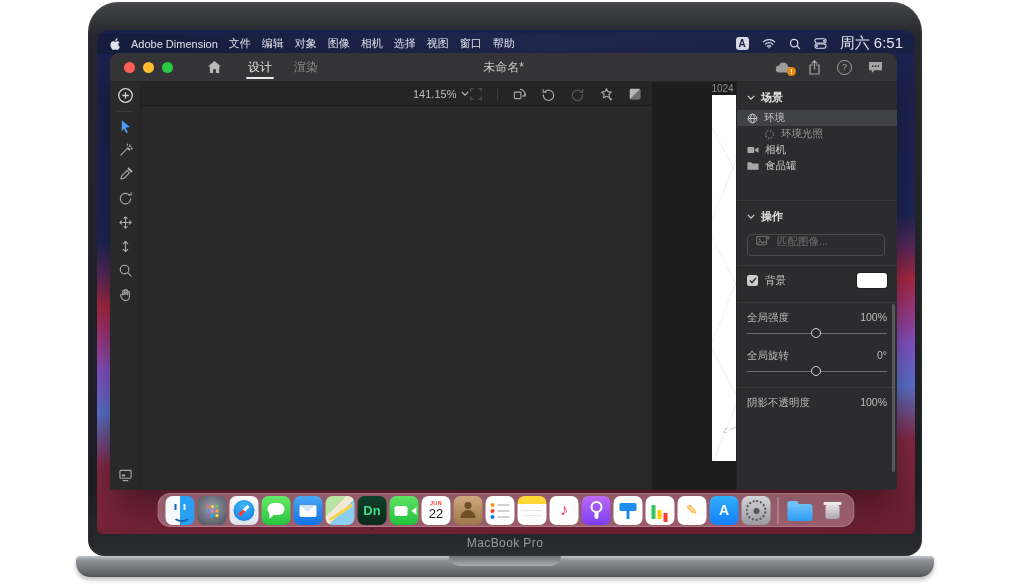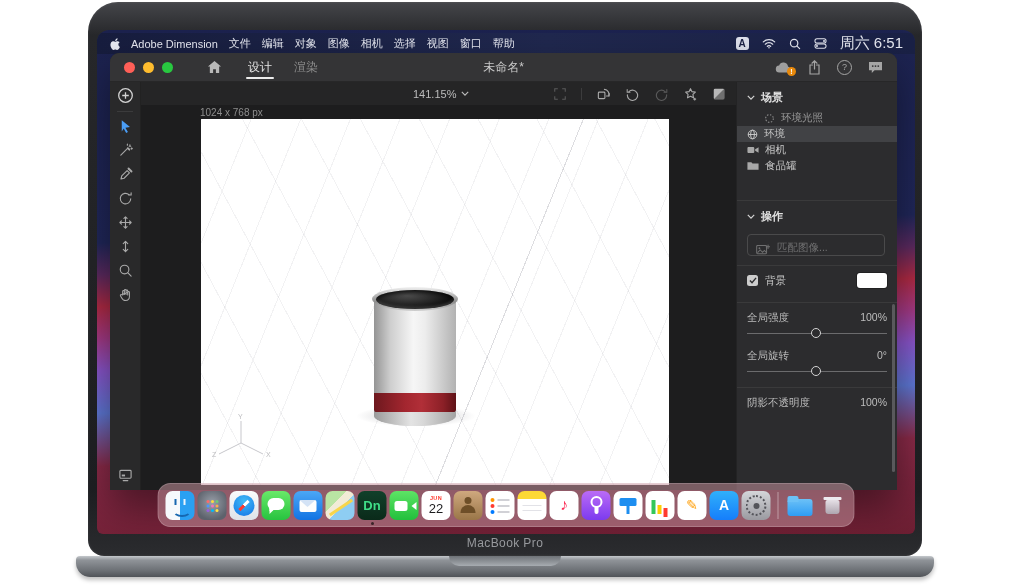--- a/index.html
+++ b/index.html
@@ -40,21 +40,21 @@
   .cloud-wrap{position:relative;display:flex}
   .sync-badge{position:absolute;right:-4px;bottom:-3px;width:9px;height:9px;border-radius:50%;background:#e8890c;color:#fff;
     font-size:7px;font-weight:bold;display:flex;align-items:center;justify-content:center;line-height:1}
   .help-circle{width:13px;height:13px;border:1.2px solid #a5a5a5;border-radius:50%;color:#a5a5a5;font-size:9px;
     display:flex;align-items:center;justify-content:center}
   
   .wbody{flex:1;display:flex;min-height:0}
   .rail{width:30px;flex:none;background:#29292a;border-right:1px solid #222;display:flex;flex-direction:column;align-items:center;padding:5px 0 8px;gap:9px}
   .rail-sep{width:16px;height:1px;background:#3b3b3c;margin:-2px 0}
   .rail-bottom{margin-top:auto}
-  .center{flex:1;display:flex;flex-direction:column;min-width:0}
+  .center{flex:1;display:flex;min-width:0}
   .ctoolbar{height:23px;flex:none;background:#252526;display:flex;align-items:center;font-size:11px;color:#bcbcbc;border-bottom:1px solid #1d1d1e}
   .zoom-ctl{margin-left:272px;display:flex;align-items:center;gap:5px;cursor:default}
   .ct-icons{margin-left:auto;display:flex;align-items:center;gap:14px;padding-right:10px}
   .ct-sep{width:1px;height:12px;background:#3c3c3d}
   .dim{opacity:.45}
   
   .canvas{flex:1;position:relative;background:#1d1d1e;overflow:hidden}
   .size-label{position:absolute;left:59px;top:1px;font-size:10px;color:#8d8d8d}
   .artboard{position:absolute;left:60px;top:13px;width:468px;height:366px;background:#fff;
     background-image:
@@ -82,34 +82,34 @@
     box-shadow:inset 0 2px 4px rgba(0,0,0,.65),inset 0 -2px 3px rgba(255,255,255,.18)}
   
   .panel{width:160px;flex:none;background:#2c2c2e;border-left:1px solid #232324;position:relative;font-size:10.5px;color:#c6c6c6;overflow:hidden}
   .sec-h{display:flex;align-items:center;gap:6px;padding:8px 10px 5px;color:#e0e0e0;font-weight:bold;font-size:11px}
   .tree-row{display:flex;align-items:center;gap:6px;height:16px;padding:0 10px}
   .tree-row.sel{background:#414245}
   .tree-row.child{padding-left:27px;color:#9b9b9b}
   .divider{height:1px;background:#3a3a3b}
   .d1{margin-top:26px}.d2{margin-top:9px}.d3{margin-top:10px}.d4{margin-top:8px}
   .match-btn{margin:5px 10px 0;height:22px;width:138px;border:1px solid #4a4a4b;border-radius:4px;background:transparent;
-    color:#707071;font-size:10.5px;display:flex;align-items:flex-end;gap:7px;padding:0 8px;box-sizing:border-box}
+    color:#707071;font-size:10.5px;display:flex;align-items:flex-start;gap:7px;padding:0 8px;box-sizing:border-box}
   .prop-row{display:flex;align-items:center;gap:7px;padding:7px 10px 4px}
   .checkbox{width:11px;height:11px;border-radius:2.5px;background:#cdcdcd;display:flex;align-items:center;justify-content:center;flex:none}
   .swatch{margin-left:auto;width:30px;height:15px;background:#fff;border-radius:3px;box-shadow:0 0 0 1px rgba(0,0,0,.25)}
   .toggle{margin-left:auto;width:26px;height:13px;border-radius:7px;background:#9b9b9e;position:relative;flex:none}
   .toggle::after{content:"";position:absolute;right:1px;top:1px;width:11px;height:11px;border-radius:50%;background:#ededee}
   .val-row{display:flex;justify-content:space-between;padding:8px 10px 2px;color:#bdbdbd}
   .slider-row{position:relative;height:14px;margin:0 10px}
   .s-track{position:absolute;left:0;right:0;top:6px;height:1px;background:#6b6b6d}
   .knob{position:absolute;top:1px;width:8px;height:8px;border:1.6px solid #d4d4d4;border-radius:50%;background:#2c2c2e}
   .knob.c{left:calc(50% - 6px)}
   .pscroll{position:absolute;right:2px;top:222px;width:3px;height:168px;background:#59595c;border-radius:2px}
   
-  .dock{position:absolute;left:50%;transform:translateX(-50%);bottom:7px;height:44px;box-sizing:border-box;
+  .dock{position:absolute;left:50%;transform:translateX(-50%);bottom:7px;height:34px;box-sizing:border-box;
     display:flex;align-items:center;gap:3px;padding:4px 7px;background:rgba(196,146,156,.55);
     border:1px solid rgba(255,255,255,.18);border-radius:13px}
   .di{width:29px;height:29px;border-radius:7px;position:relative;flex:none;overflow:visible}
   .run-dot{position:absolute;left:50%;transform:translateX(-50%);bottom:-5px;width:3px;height:3px;border-radius:50%;background:#3a2428}
   .dock-sep{width:1px;height:27px;background:rgba(255,255,255,.4);margin:0 4px}
   .di-finder{background:linear-gradient(90deg,#f6f9fc 0 50%,#2aa0f2 50% 100%);overflow:hidden}
   .di-finder::before{content:"";position:absolute;left:9px;top:8px;width:2px;height:6px;background:#1667b0;box-shadow:9px 0 0 #eaf4fd}
   .di-finder::after{content:"";position:absolute;left:7px;top:13px;width:15px;height:9px;border:2px solid transparent;border-bottom-color:#1667b0;border-radius:50%}
   .di-launchpad{background:radial-gradient(circle at 50% 42%,#9aa0aa,#5d626c 75%)}
   .di-launchpad::before{content:"";position:absolute;left:9px;top:9px;width:3px;height:3px;border-radius:50%;background:#ff6b6b;
@@ -388,33 +388,33 @@
           </div>
         </div>
 
         <div class="panel">
           <div class="sec-h">
             <svg width="8" height="5" viewBox="0 0 10 6" fill="none" stroke="#d5d5d5" stroke-width="1.5">
                 <path d="M1 1l4 4 4-4"></path>
               </svg>
             <span>场景</span>
           </div>
-          <div class="tree-row child">
-            <svg width="11" height="11" viewBox="0 0 12 12" fill="none" stroke="#8f8f8f" stroke-width="1.2">
-                <circle cx="6" cy="6" r="4.2" stroke-dasharray="1.6 1.7"></circle>
-              </svg>
-            <span>环境光照</span>
-          </div>
           <div class="tree-row sel">
             <svg width="11" height="11" viewBox="0 0 12 12" fill="none" stroke="#cfcfcf" stroke-width="1">
                 <circle cx="6" cy="6" r="4.7"></circle>
                 <ellipse cx="6" cy="6" rx="2.1" ry="4.7"></ellipse>
                 <path d="M1.3 6h9.4"></path>
               </svg>
             <span>环境</span>
+          </div>
+          <div class="tree-row child">
+            <svg width="11" height="11" viewBox="0 0 12 12" fill="none" stroke="#8f8f8f" stroke-width="1.2">
+                <circle cx="6" cy="6" r="4.2" stroke-dasharray="1.6 1.7"></circle>
+              </svg>
+            <span>环境光照</span>
           </div>
           <div class="tree-row">
             <svg width="12" height="10" viewBox="0 0 14 10">
                 <rect x="0.5" y="1.5" width="8" height="7" rx="1.2" fill="#a8a8a8"></rect>
                 <path d="M9.5 4l4-2.3v6.6L9.5 6z" fill="#a8a8a8"></path>
               </svg>
             <span>相机</span>
           </div>
           <div class="tree-row">
             <svg width="12" height="10" viewBox="0 0 14 11">

